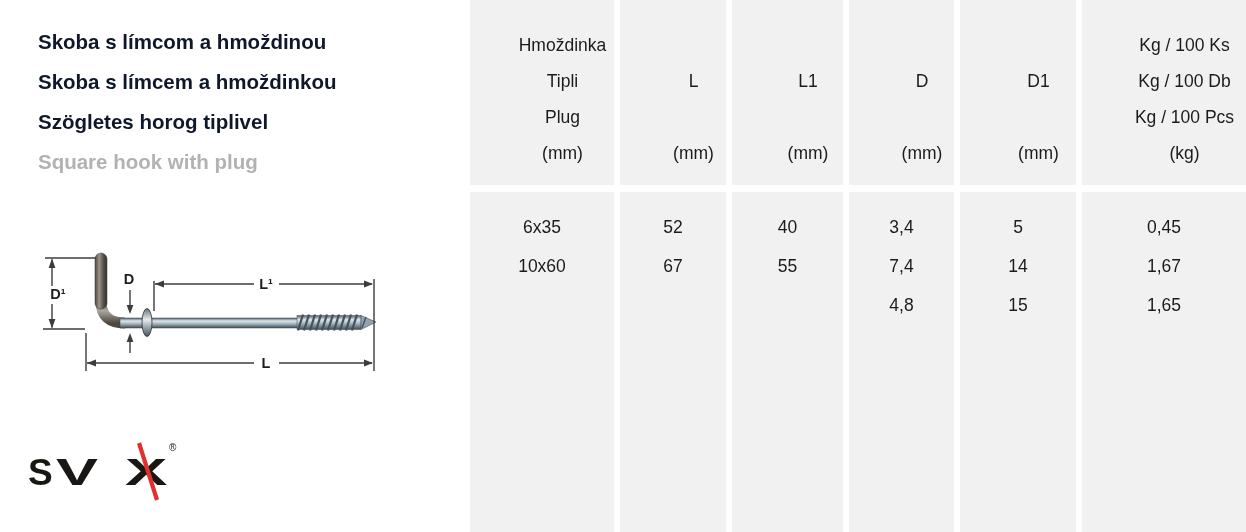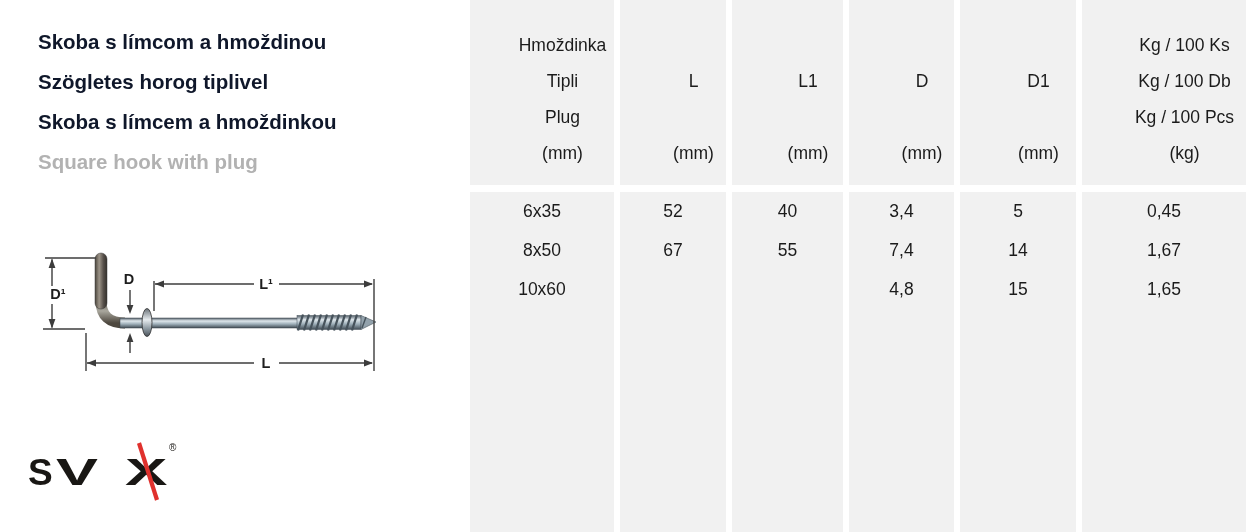--- a/index.html
+++ b/index.html
@@ -20,32 +20,32 @@
   .logo text.reg{font-family:"Liberation Sans",sans-serif;font-size:10px;fill:#191714;}
   
   .spec-table{
     position:absolute;left:470px;top:0;width:776px;height:532px;
     display:grid;grid-template-columns:144px 106px 111px 105px 116px 1fr;
     grid-template-rows:185px 1fr;column-gap:6px;row-gap:7px;
   }
   .cell{background:#f1f1f1;text-align:center;}
   .hcell{padding-top:27px;}
   .hline{height:36px;line-height:36px;font-size:17.5px;white-space:nowrap;color:#1b1b1b;padding-left:41px;}
-  .bcell{padding-top:0;}
+  .bcell{padding-top:16px;}
   .bline{height:39px;line-height:39px;font-size:17.5px;white-space:nowrap;color:#1b1b1b;}
 </style>
 </head>
 <body>
 
 <div class="screen">
 
   <div class="titles">
     <div class="title">Skoba s límcom a hmoždinou</div>
+    <div class="title">Skoba s límcem a hmoždinkou</div>
     <div class="title">Szögletes horog tiplivel</div>
-    <div class="title">Skoba s límcem a hmoždinkou</div>
     <div class="title muted">Square hook with plug</div>
   </div>
 
   <svg class="diagram" width="370" height="150" viewBox="0 0 370 150">
     <defs>
       <linearGradient id="gBar" x1="0" y1="0" x2="1" y2="0">
         <stop offset="0%" stop-color="#4a443b"></stop>
           <stop offset="35%" stop-color="#9c9488"></stop>
         <stop offset="70%" stop-color="#57504a"></stop>
           <stop offset="100%" stop-color="#33302b"></stop>
@@ -170,21 +170,20 @@
     </div>
     <div class="cell hcell">
       <div class="hline">Kg / 100 Ks</div>
       <div class="hline">Kg / 100 Db</div>
       <div class="hline">Kg / 100 Pcs</div>
       <div class="hline">(kg)</div>
     </div>
 
     <div class="cell bcell">
       <div class="bline">6x35</div>
-      <div class="bline">8x50</div>
       <div class="bline">10x60</div>
     </div>
     <div class="cell bcell">
       <div class="bline">52</div>
       <div class="bline">67</div>
     </div>
     <div class="cell bcell">
       <div class="bline">40</div>
       <div class="bline">55</div>
     </div>

